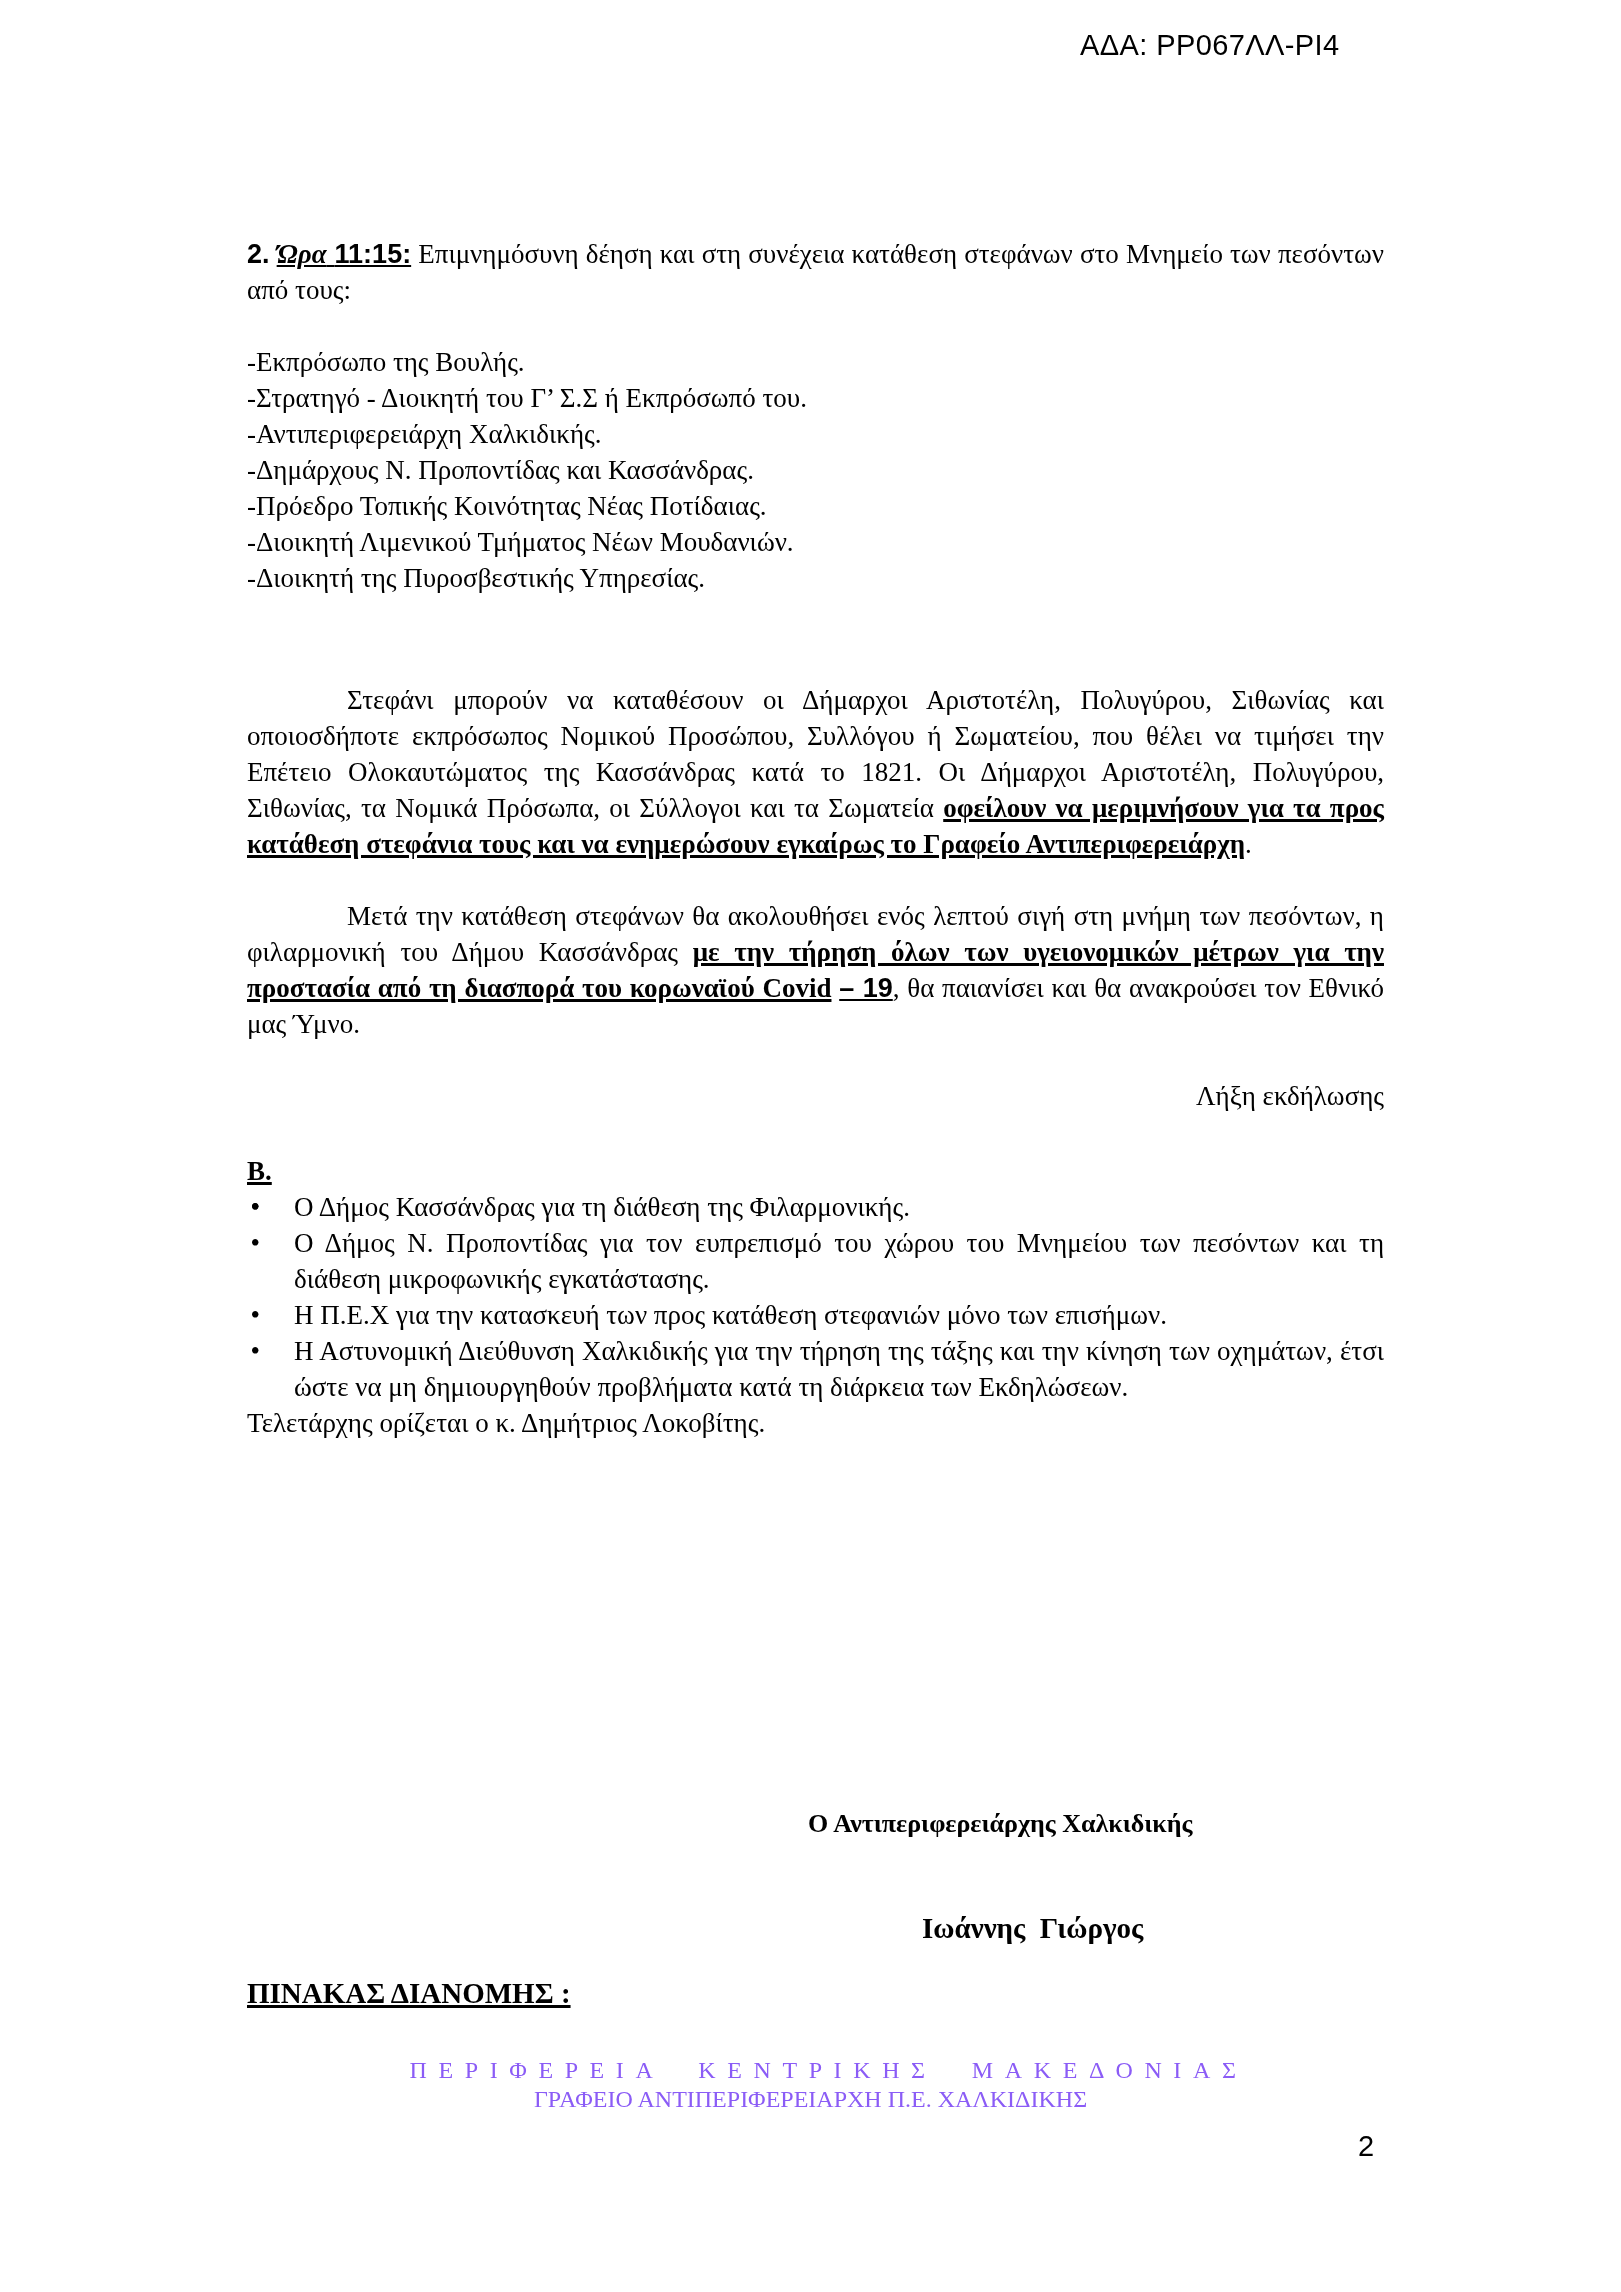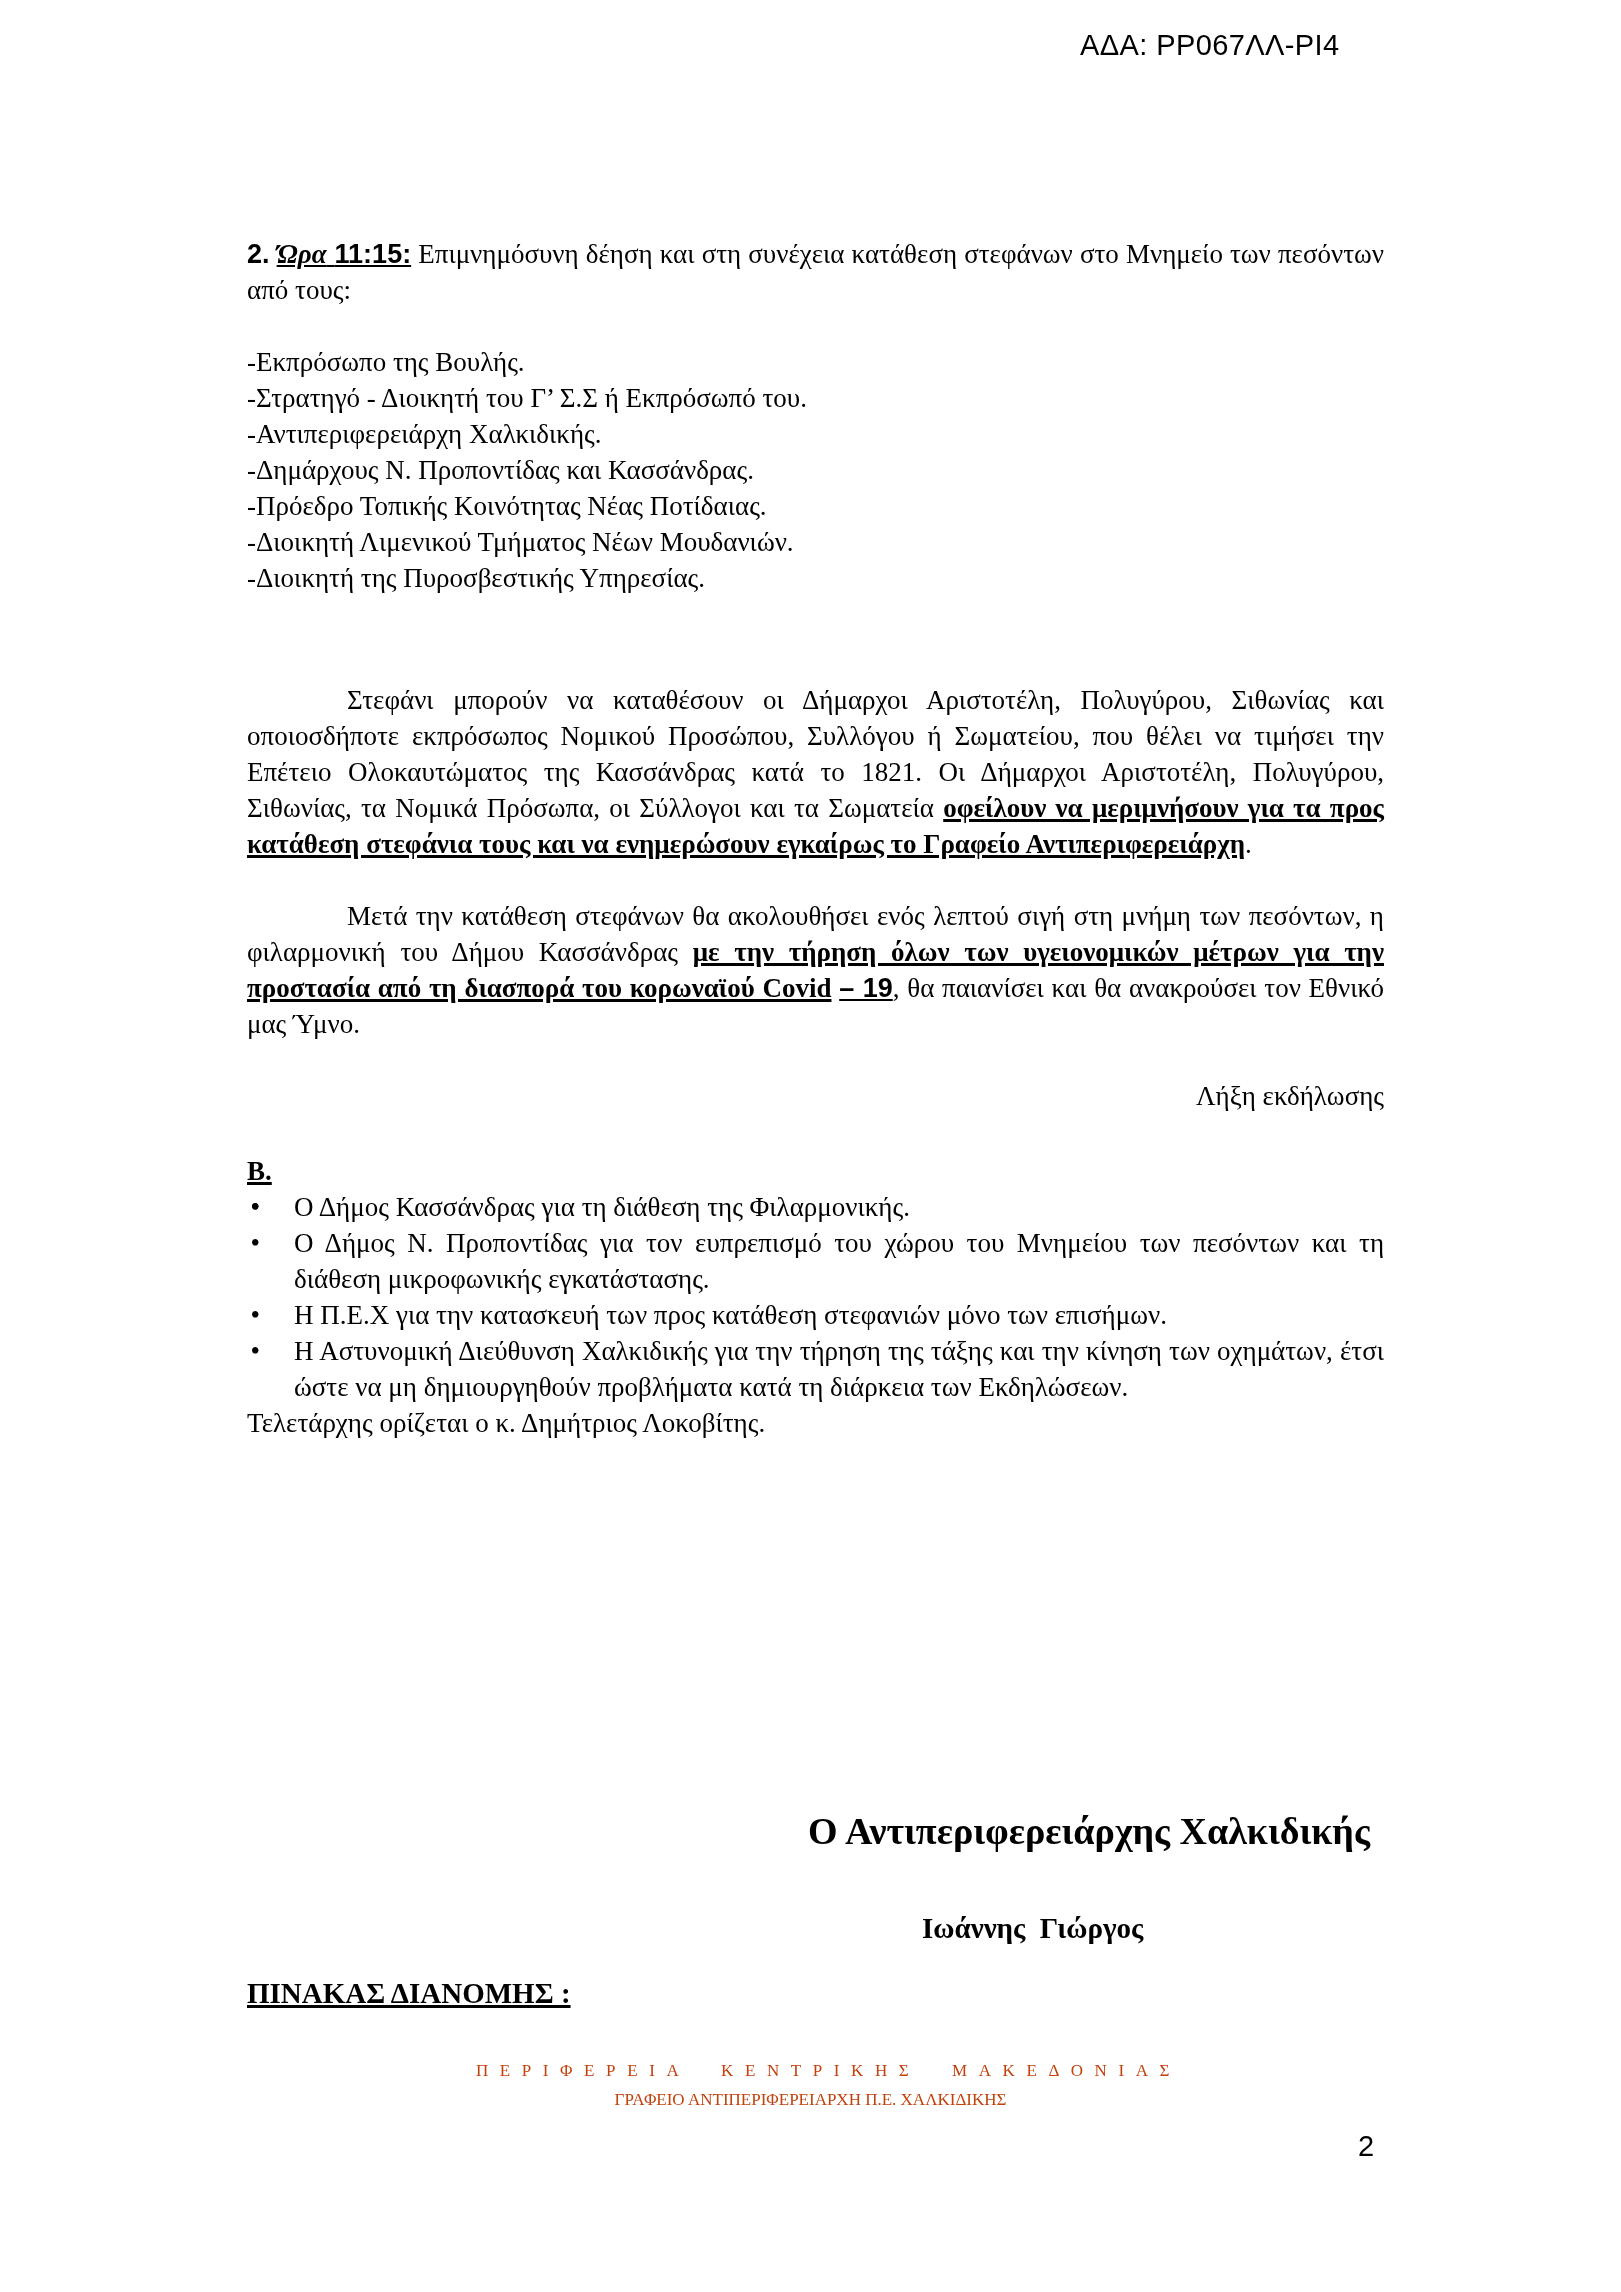--- a/index.html
+++ b/index.html
@@ -16,24 +16,24 @@
   .lead-time .greek { font-family: "Liberation Serif", serif; font-style: italic; font-weight: bold; }
   .list { margin-top: 36px; }
   .list div { height: 36px; white-space: nowrap; }
   .para { text-indent: 100px; }
   .ul-bold { font-weight: bold; text-decoration: underline; text-decoration-thickness: 2.7px; }
   .covid-num { font-family: "Liberation Sans", sans-serif; font-weight: bold; text-decoration: underline; }
   .bullets { margin: 0; padding: 0; list-style: none; }
   .bullets li { position: relative; padding-left: 47px; text-align: justify; text-align-last: left; }
   .bullets li .dot { position: absolute; left: 3.6px; top: 0; }
   .heading-b { font-weight: bold; text-decoration: underline; text-decoration-thickness: 2.7px; }
-  #signature-title { position: absolute; top: 1809px; left: 808px; font-size: 38px; font-weight: bold; }
+  #signature-title { position: absolute; top: 1809px; left: 808px; font-size: 26px; font-weight: bold; }
   #signature-name { position: absolute; top: 1912px; left: 922px; font-size: 29px; font-weight: bold; }
   #distribution { position: absolute; top: 1977px; left: 247px; font-size: 29px; font-weight: bold; text-decoration: underline; text-decoration-thickness: 2.7px; }
-  #footer { position: absolute; top: 2056px; left: 0; width: 1621px; text-align: center; color: #c2410c; font-size: 17px; line-height: 29px; }
+  #footer { position: absolute; top: 2056px; left: 0; width: 1621px; text-align: center; color: #8b5cf6; font-size: 24px; line-height: 29px; }
   #footer .l1 { letter-spacing: 11.6px; padding-left: 36px; }
   #pagenum { position: absolute; top: 2130px; left: 1358px; font-size: 29px; }
 </style>
 </head>
 <body>
 
 <div id="ada" class="sans">ΑΔΑ: ΡΡ067ΛΛ-ΡΙ4</div>
 
 <div id="page" class="serif">
 

